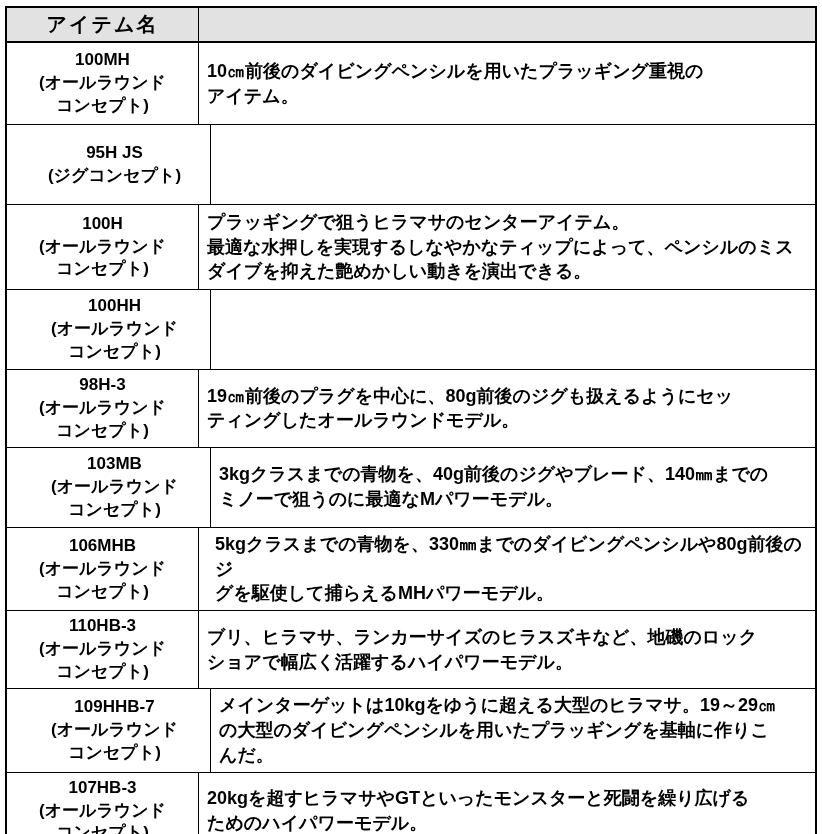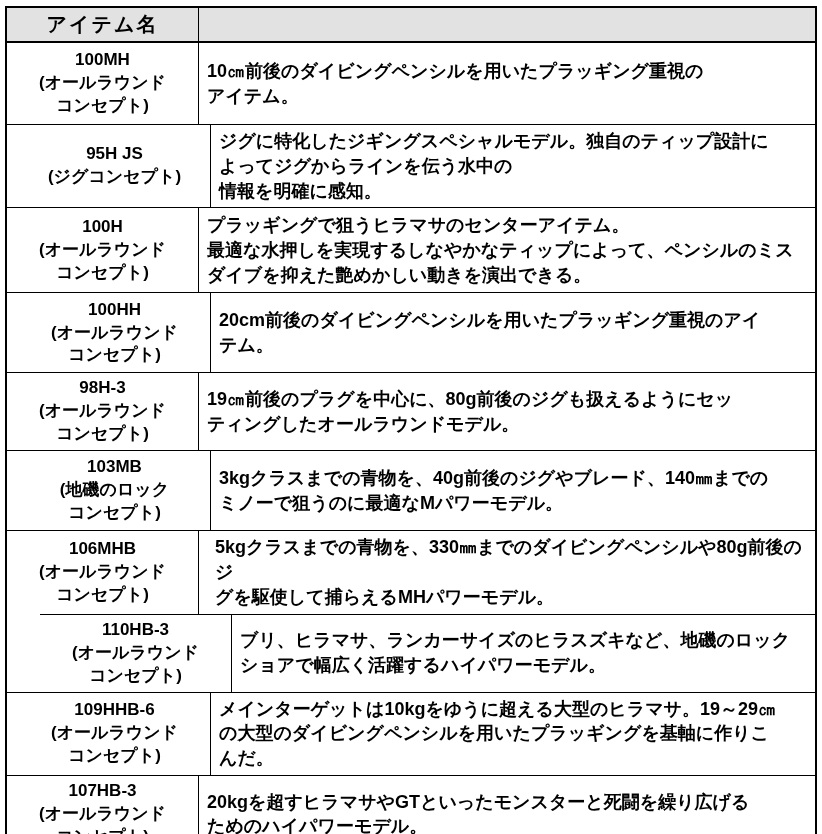--- a/index.html
+++ b/index.html
@@ -64,21 +64,21 @@
     font-weight: bold;
     line-height: 1.38;
     white-space: pre-line;
   }
   
   .h82 { min-height: 82px; }
   .h80 { min-height: 80px; padding-left: 12px; }
   .h85 { min-height: 85px; }
   .h75 { min-height: 75px; }
   .h78 { min-height: 78px; gap: 8px; }
-  .h76 { min-height: 76px; margin-left: 33px; }
+  .h76 { min-height: 76px; }
   .h72 { min-height: 72px; }
 </style>
 </head>
 <body>
 
 <div class="page">
   <div class="spec-table">
 
     <div class="row header-row">
       <div class="cell-left">
@@ -96,25 +96,20 @@
         <span class="feature">10㎝前後のダイビングペンシルを用いたプラッギング重視の
 アイテム。</span>
       </div>
     </div>
 
     <div class="row h80">
       <div class="cell-left">
         <span class="name">95H JS
 (ジグコンセプト)</span>
       </div>
-      <div class="cell-right">
-        <span class="feature">ジグに特化したジギングスペシャルモデル。独自のティップ設計に
-よってジグからラインを伝う水中の
-情報を明確に感知。</span>
-      </div>
     </div>
 
     <div class="row h85">
       <div class="cell-left">
         <span class="name">100H
 (オールラウンド
 コンセプト)</span>
       </div>
       <div class="cell-right">
         <span class="feature">プラッギングで狙うヒラマサのセンターアイテム。
@@ -122,42 +117,38 @@
 ダイブを抑えた艶めかしい動きを演出できる。</span>
       </div>
     </div>
 
     <div class="row h80">
       <div class="cell-left">
         <span class="name">100HH
 (オールラウンド
 コンセプト)</span>
       </div>
-      <div class="cell-right">
-        <span class="feature">20cm前後のダイビングペンシルを用いたプラッギング重視のアイ
-テム。</span>
-      </div>
     </div>
 
     <div class="row h75">
       <div class="cell-left">
         <span class="name">98H-3
 (オールラウンド
 コンセプト)</span>
       </div>
       <div class="cell-right">
         <span class="feature">19㎝前後のプラグを中心に、80g前後のジグも扱えるようにセッ
 ティングしたオールラウンドモデル。</span>
       </div>
     </div>
 
     <div class="row h80">
       <div class="cell-left">
         <span class="name">103MB
-(地磯のロック
+(オールラウンド
 コンセプト)</span>
       </div>
       <div class="cell-right">
         <span class="feature">3kgクラスまでの青物を、40g前後のジグやブレード、140㎜までの
 ミノーで狙うのに最適なMパワーモデル。</span>
       </div>
     </div>
 
     <div class="row h78">
       <div class="cell-left">
@@ -178,21 +169,21 @@
 コンセプト)</span>
       </div>
       <div class="cell-right">
         <span class="feature">ブリ、ヒラマサ、ランカーサイズのヒラスズキなど、地磯のロック
 ショアで幅広く活躍するハイパワーモデル。</span>
       </div>
     </div>
 
     <div class="row h80">
       <div class="cell-left">
-        <span class="name">109HHB-6
+        <span class="name">109HHB-7
 (オールラウンド
 コンセプト)</span>
       </div>
       <div class="cell-right">
         <span class="feature">メインターゲットは10kgをゆうに超える大型のヒラマサ。19～29㎝
 の大型のダイビングペンシルを用いたプラッギングを基軸に作りこ
 んだ。</span>
       </div>
     </div>
 

